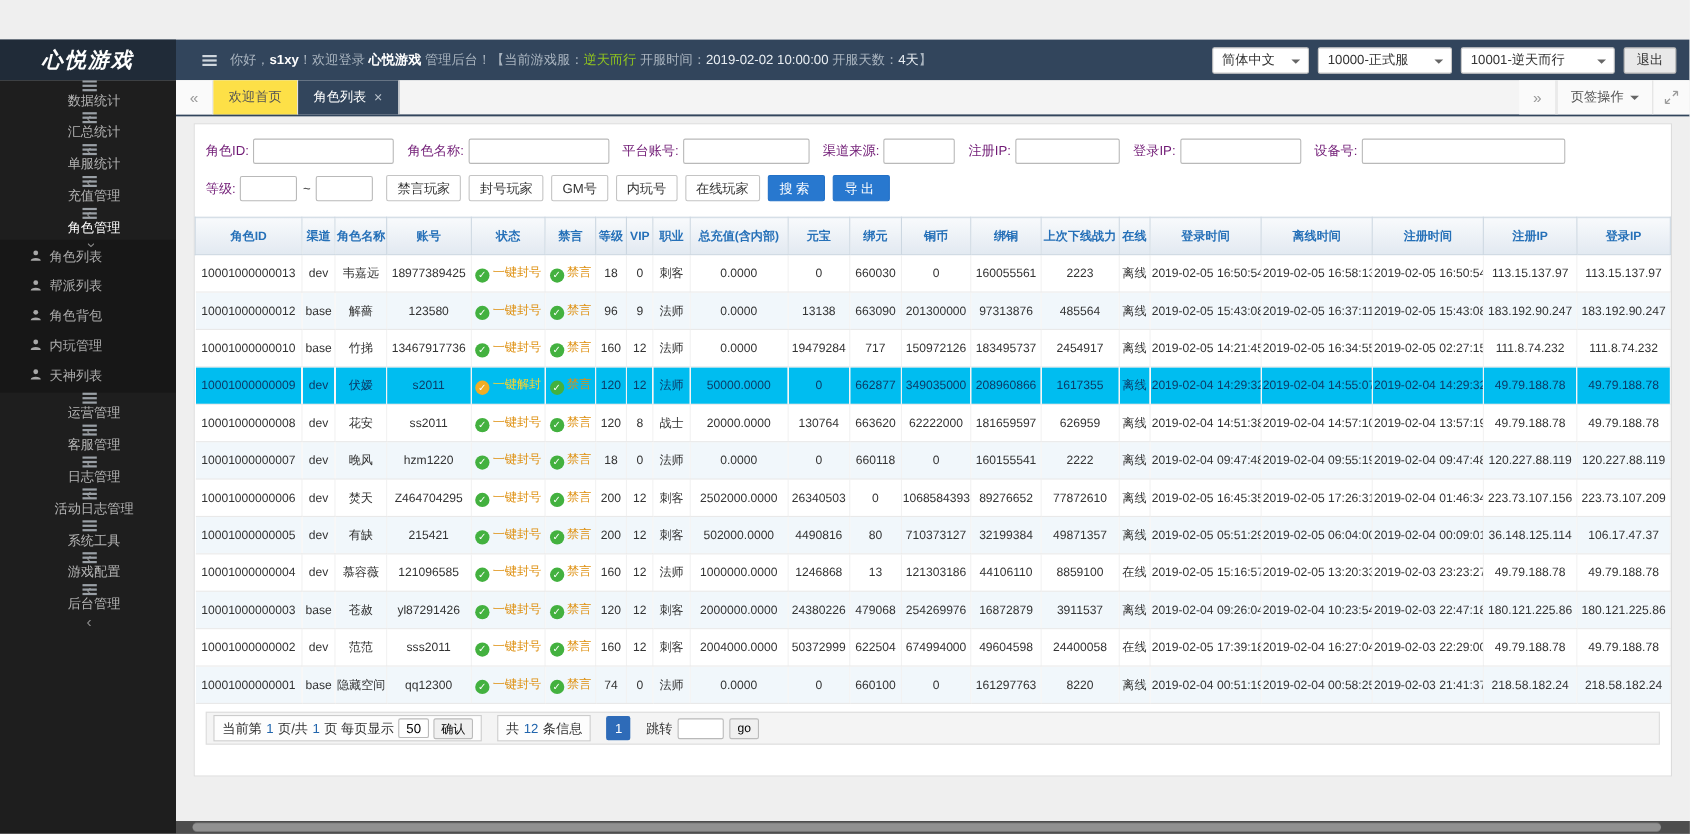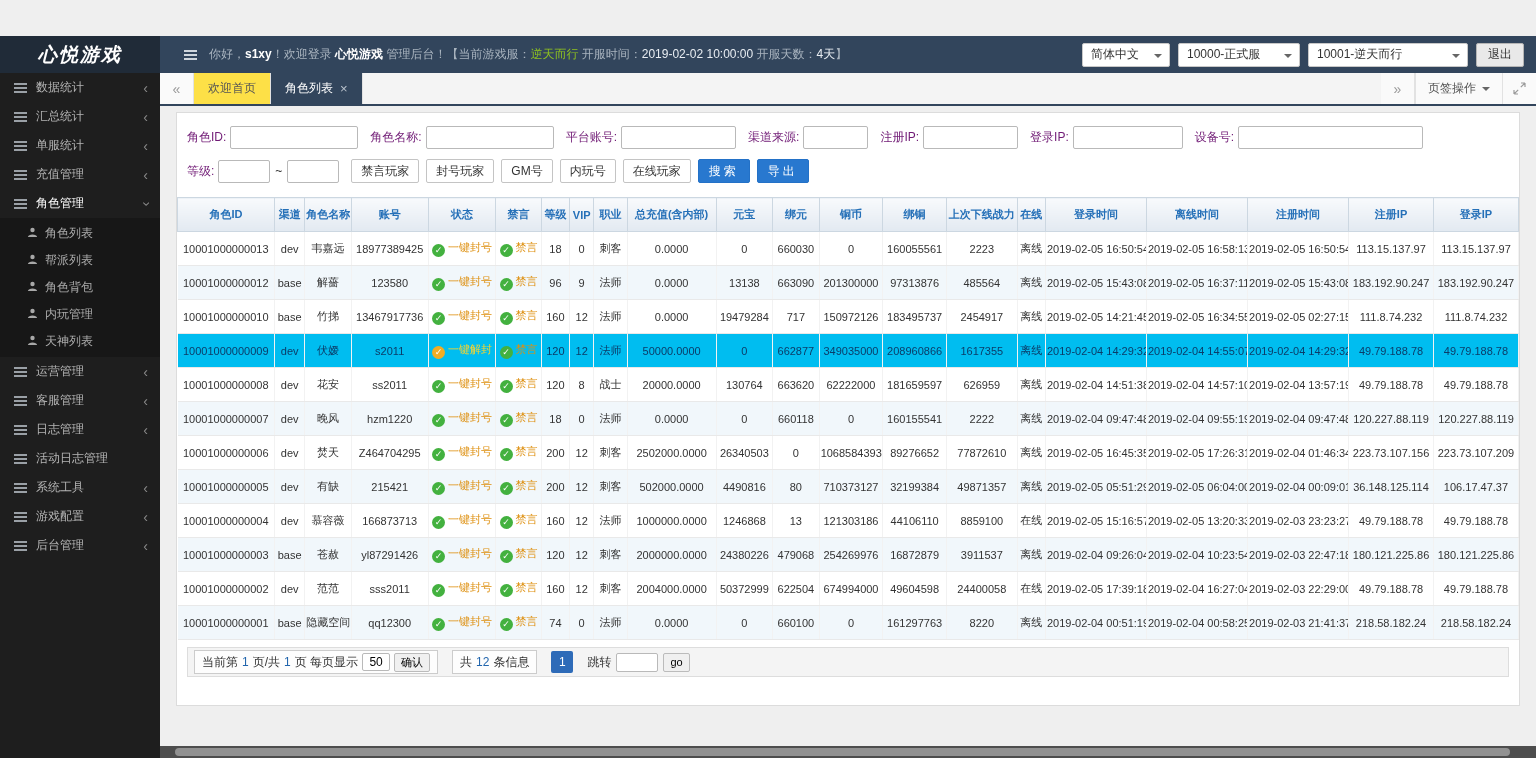--- a/index.html
+++ b/index.html
@@ -25,21 +25,21 @@
     background: linear-gradient(#9aa0a6,#9aa0a6) 0 0/13px 2px no-repeat,
                 linear-gradient(#9aa0a6,#9aa0a6) 0 4px/13px 2px no-repeat,
                 linear-gradient(#9aa0a6,#9aa0a6) 0 8px/13px 2px no-repeat; }
   .bars.light { background: linear-gradient(#cfd6dd,#cfd6dd) 0 0/13px 2px no-repeat,
                 linear-gradient(#cfd6dd,#cfd6dd) 0 4px/13px 2px no-repeat,
                 linear-gradient(#cfd6dd,#cfd6dd) 0 8px/13px 2px no-repeat; }
 
   
   .main-row { display: flex; height: 721px; }
   .sidebar { width: 160px; background: #1e1e1e; flex: none; overflow: hidden; }
-  .menu-item { height: 29px; display: flex; align-items: center; padding: 0 12px 0 14px; color: #b5b5b5; cursor: pointer; }
+  .menu-item { height: 29px; display: flex; align-items: center; padding: 0 12px 0 14px; color: #b5b5b5; cursor: pointer; flex-direction: column; }
   .menu-item .lbl { flex: 1; margin-left: 9px; white-space: nowrap; }
   .menu-item .arr { color: #8a8a8a; font-size: 14px; line-height: 1; }
   .menu-item.active { color: #fff; }
   .menu-item.active .arr { display: inline-block; transform: rotate(-90deg); }
   .submenu { background: #171717; padding: 2px 0; }
   .submenu-item { height: 27px; display: flex; align-items: center; padding-left: 27px; color: #ababab; cursor: pointer; }
   .submenu-item .lbl { margin-left: 7px; white-space: nowrap; }
 
   .main-col { flex: 1; display: flex; flex-direction: column; min-width: 0; }
 
@@ -118,21 +118,21 @@
       <span>你好，</span><b>s1xy</b><span>！欢迎登录 </span><b>心悦游戏</b><span> 管理后台！【当前游戏服：</span><span class="srv">逆天而行</span><span> 开服时间：</span><span class="tm">2019-02-02 10:00:00</span><span> 开服天数：</span><span class="tm">4天</span><span>】</span>
     </span>
   </div>
   <div class="hd-right">
     <div class="sel" style="width:88px">
         <span>简体中文</span>
       </div>
     <div class="sel" style="width:122px">
         <span>10000-正式服</span>
       </div>
-    <div class="sel" style="width:160px">
+    <div class="sel" style="width:140px">
         <span>10001-逆天而行</span>
       </div>
     <button class="logout-btn">退出</button>
   </div>
 </div>
 
 <div class="main-row">
 
   <nav class="sidebar">
     <div id="sidebar-menu">
@@ -546,21 +546,21 @@
                 <td class="c-time">2019-02-05 05:51:29</td>
                 <td class="c-time">2019-02-05 06:04:00</td>
                 <td class="c-time">2019-02-04 00:09:01</td>
                 <td class="">36.148.125.114</td>
                 <td class="">106.17.47.37</td>
               </tr>
               <tr class="">
                 <td class="">10001000000004</td>
                 <td class="">dev</td>
                 <td class="c-name">慕容薇</td>
-                <td class="">166873713</td>
+                <td class="">121096585</td>
                 <td><span class="st-ico ico-green">✓</span><span class="txt-status">一键封号</span></td>
                 <td><span class="st-ico ico-green">✓</span><span class="txt-status">禁言</span></td>
                 <td class="c-level">160</td>
                 <td class="c-level">12</td>
                 <td class="c-job">法师</td>
                 <td class="">1000000.0000</td>
                 <td class="">1246868</td>
                 <td class="">13</td>
                 <td class="">121303186</td>
                 <td class="">44106110</td>

